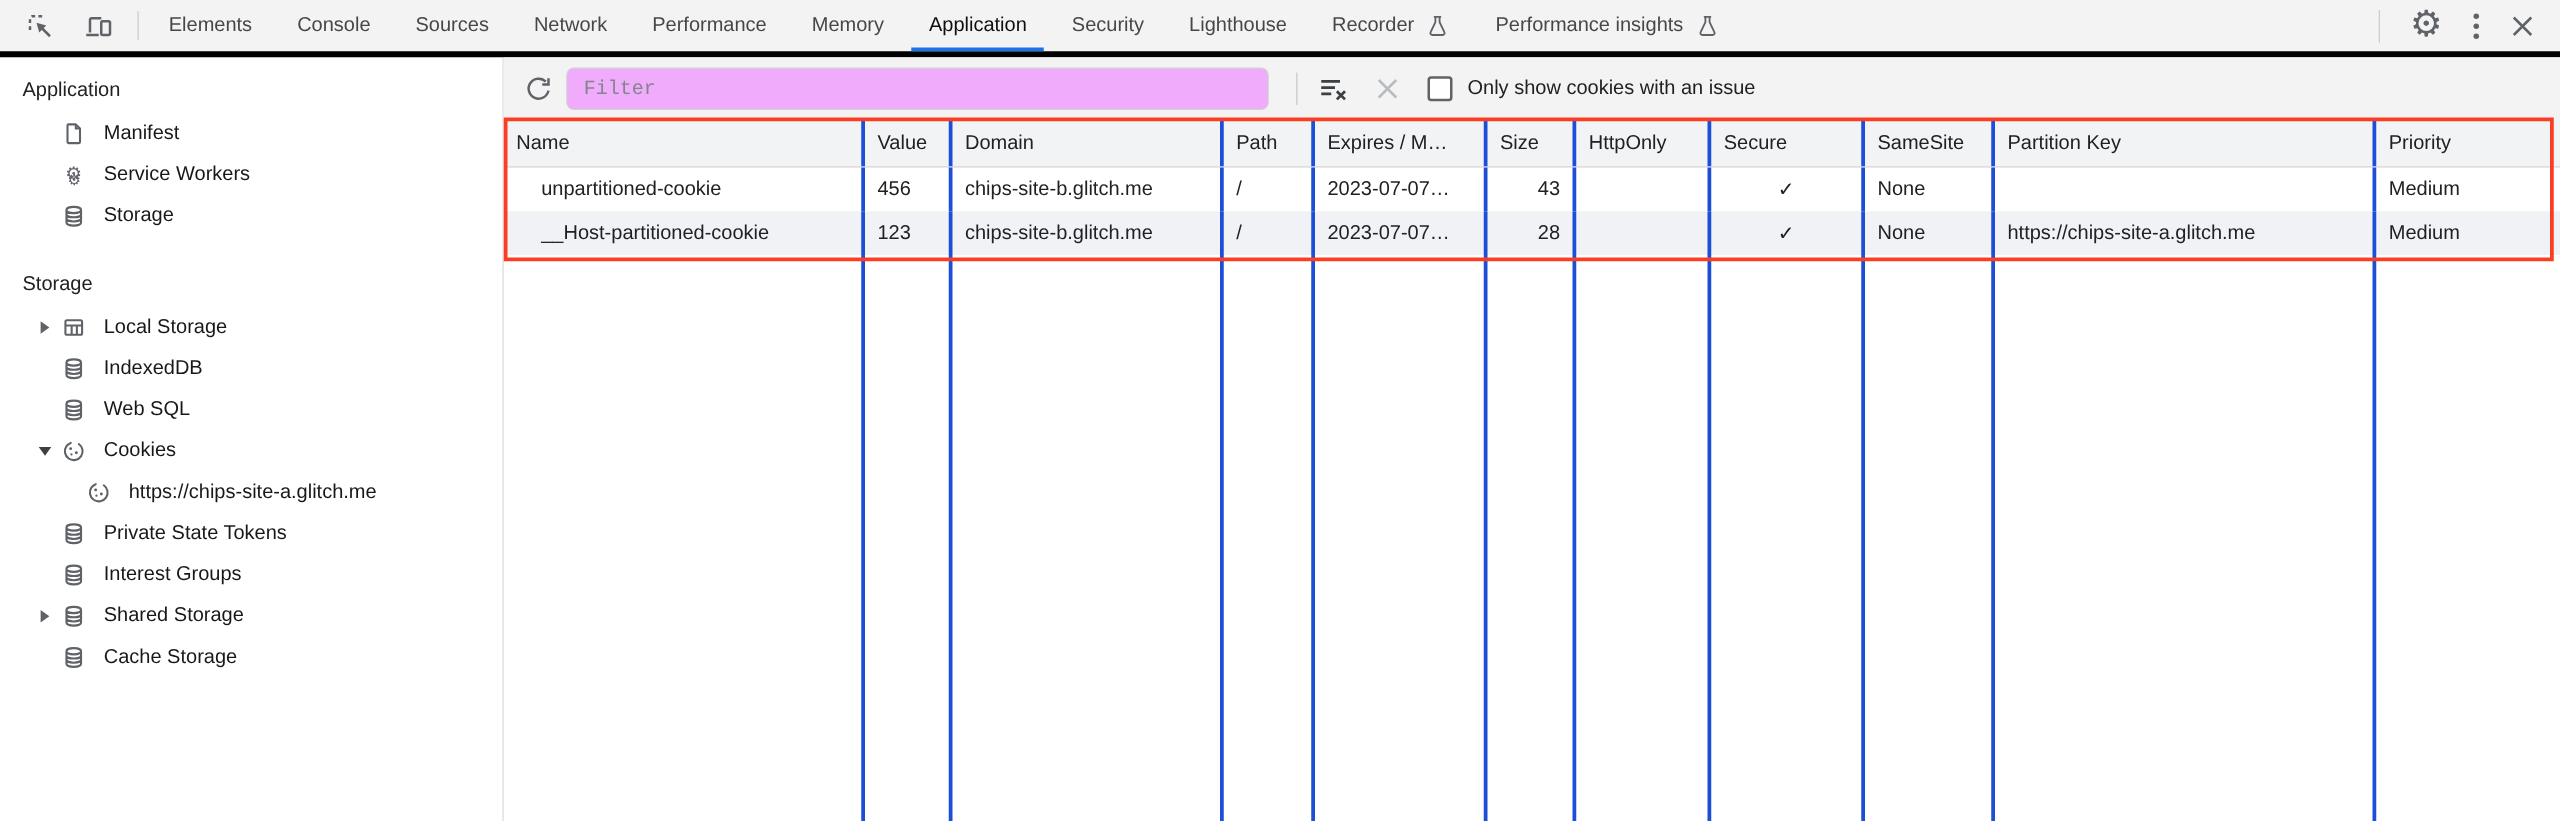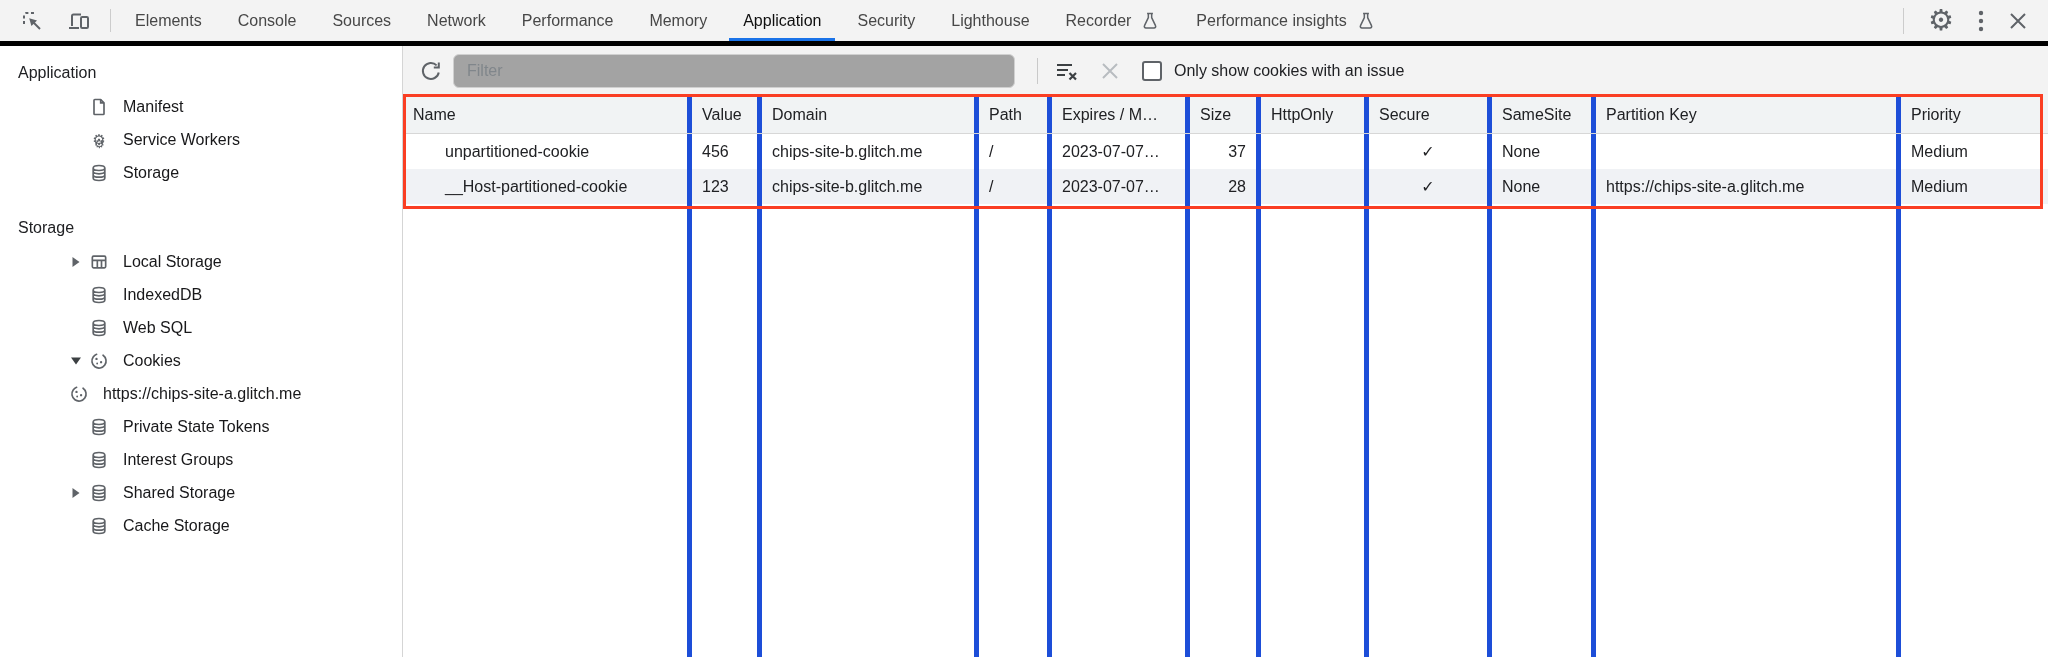--- a/index.html
+++ b/index.html
@@ -28,60 +28,60 @@
   
   .sidebar { width:403px; border-right:1px solid #d5d5d5; background:#fff;
              padding-top:12px; flex:none; overflow:hidden; }
   .section-title { font-size:16px; color:#202124; padding:6px 0 8px 18px; }
   .section-gap { height:24px; }
   .tree-item { height:33px; display:flex; align-items:center; font-size:16px;
                color:#18181a; cursor:default; }
   .tree-item .expander { width:20px; display:flex; justify-content:center; flex:none; }
   .tree-item .icon { width:26px; display:flex; justify-content:center; color:#5f6368; flex:none;
                      margin-right:11px; }
-  .indent-1 { padding-left:26px;margin-left:40px; }
+  .indent-1 { padding-left:26px; }
   .indent-2 { padding-left:46px; }
   .tree-item.selected { background:#1a73e8; color:#fff; }
   .tree-item.selected .icon { color:#fff; }
   .gears { font-size:15px; line-height:1; position:relative; }
   .gears i { font-style:normal; font-size:12px; position:absolute; left:8px; top:6px; }
 
   
   .main { flex:1; display:flex; flex-direction:column; background:#fff; min-width:0; }
   .filter-bar { height:50px; background:#f3f3f3; display:flex; align-items:center;
                 padding:0 12px; flex:none; }
   .refresh-btn { color:#5f6368; margin:0 10px 0 4px; display:flex; }
-  .filter-input { width:562px; height:34px; background:#a3a3a3; border:1px solid #d0d0d0;
+  .filter-input { width:562px; height:34px; background:#f0abfc; border:1px solid #d0d0d0;
                   border-radius:6px; padding:0 13px; font-size:16px; color:#202124;
-                  font-family:Liberation Sans, sans-serif; outline:none; }
+                  font-family:Liberation Mono, monospace; outline:none; }
   .filter-input::placeholder { color:#80868b; }
   .fb-divider { width:1px; height:26px; background:#c9c9c9; margin:0 16px 0 22px; }
   .icon-btn { display:flex; align-items:center; justify-content:center; }
   .clear-filter { color:#3c4043; margin-right:20px; }
   .x-disabled { color:#b8bcc0; margin-right:22px; }
   .checkbox { width:20px; height:20px; border:2px solid #5f6368; border-radius:3px;
               background:#fff; margin-right:12px; flex:none; }
   .checkbox-label { font-size:16px; color:#202124; }
 
   
   .table-wrap { position:relative; flex:1; display:flex; flex-direction:column; min-height:0; }
   .red-frame { position:absolute; left:0; right:5px; top:-2px; height:115px;
                border:3px solid #fa3e23; z-index:6; pointer-events:none; }
   .trow, .thead, .tfill { display:flex; align-items:stretch; }
   .thead { height:38px; background:#f1f3f4; border-bottom:1px solid #d7d7d7; flex:none; }
   .trow  { height:35px; flex:none; }
   .trow.striped { background:#f0f2f5; }
   .tfill { flex:1; }
-  .cell { border-right:5px solid #1d4ed8; padding:0 10px; display:flex; align-items:center;
+  .cell { border-right:3px solid #1d4ed8; padding:0 10px; display:flex; align-items:center;
           font-size:16px; color:#202124; overflow:hidden; white-space:nowrap; }
   .cell.last { border-right:none; }
   .c0 { width:289px; } .c1 { width:70px; } .c2 { width:217px; } .c3 { width:73px; }
   .c4 { width:138px; } .c5 { width:71px; } .c6 { width:108px; } .c7 { width:123px; }
   .c8 { width:104px; } .c9 { width:305px; } .c10 { flex:1;text-align:right; }
-  .cell.name-cell { padding-left:42px; }
+  .cell.name-cell { padding-left:30px; }
   .cell.num { justify-content:flex-end; }
   .cell.center { justify-content:center; }
   svg { display:block; }
 </style>
 </head>
 <body>
 
 <div class="toolbar">
   <div class="tb-left">
     <span class="tb-btn">
@@ -357,21 +357,21 @@
         <div class="cell c9">Partition Key</div>
         <div class="cell c10 last">Priority</div>
       </div>
 
       <div class="trow">
         <div class="cell c0 name-cell">unpartitioned-cookie</div>
         <div class="cell c1">456</div>
         <div class="cell c2">chips-site-b.glitch.me</div>
         <div class="cell c3">/</div>
         <div class="cell c4">2023-07-07…</div>
-        <div class="cell c5 num">37</div>
+        <div class="cell c5 num">43</div>
         <div class="cell c6"></div>
         <div class="cell c7 center">✓</div>
         <div class="cell c8">None</div>
         <div class="cell c9"></div>
         <div class="cell c10 last">Medium</div>
       </div>
 
       <div class="trow striped">
         <div class="cell c0 name-cell">__Host-partitioned-cookie</div>
         <div class="cell c1">123</div>

